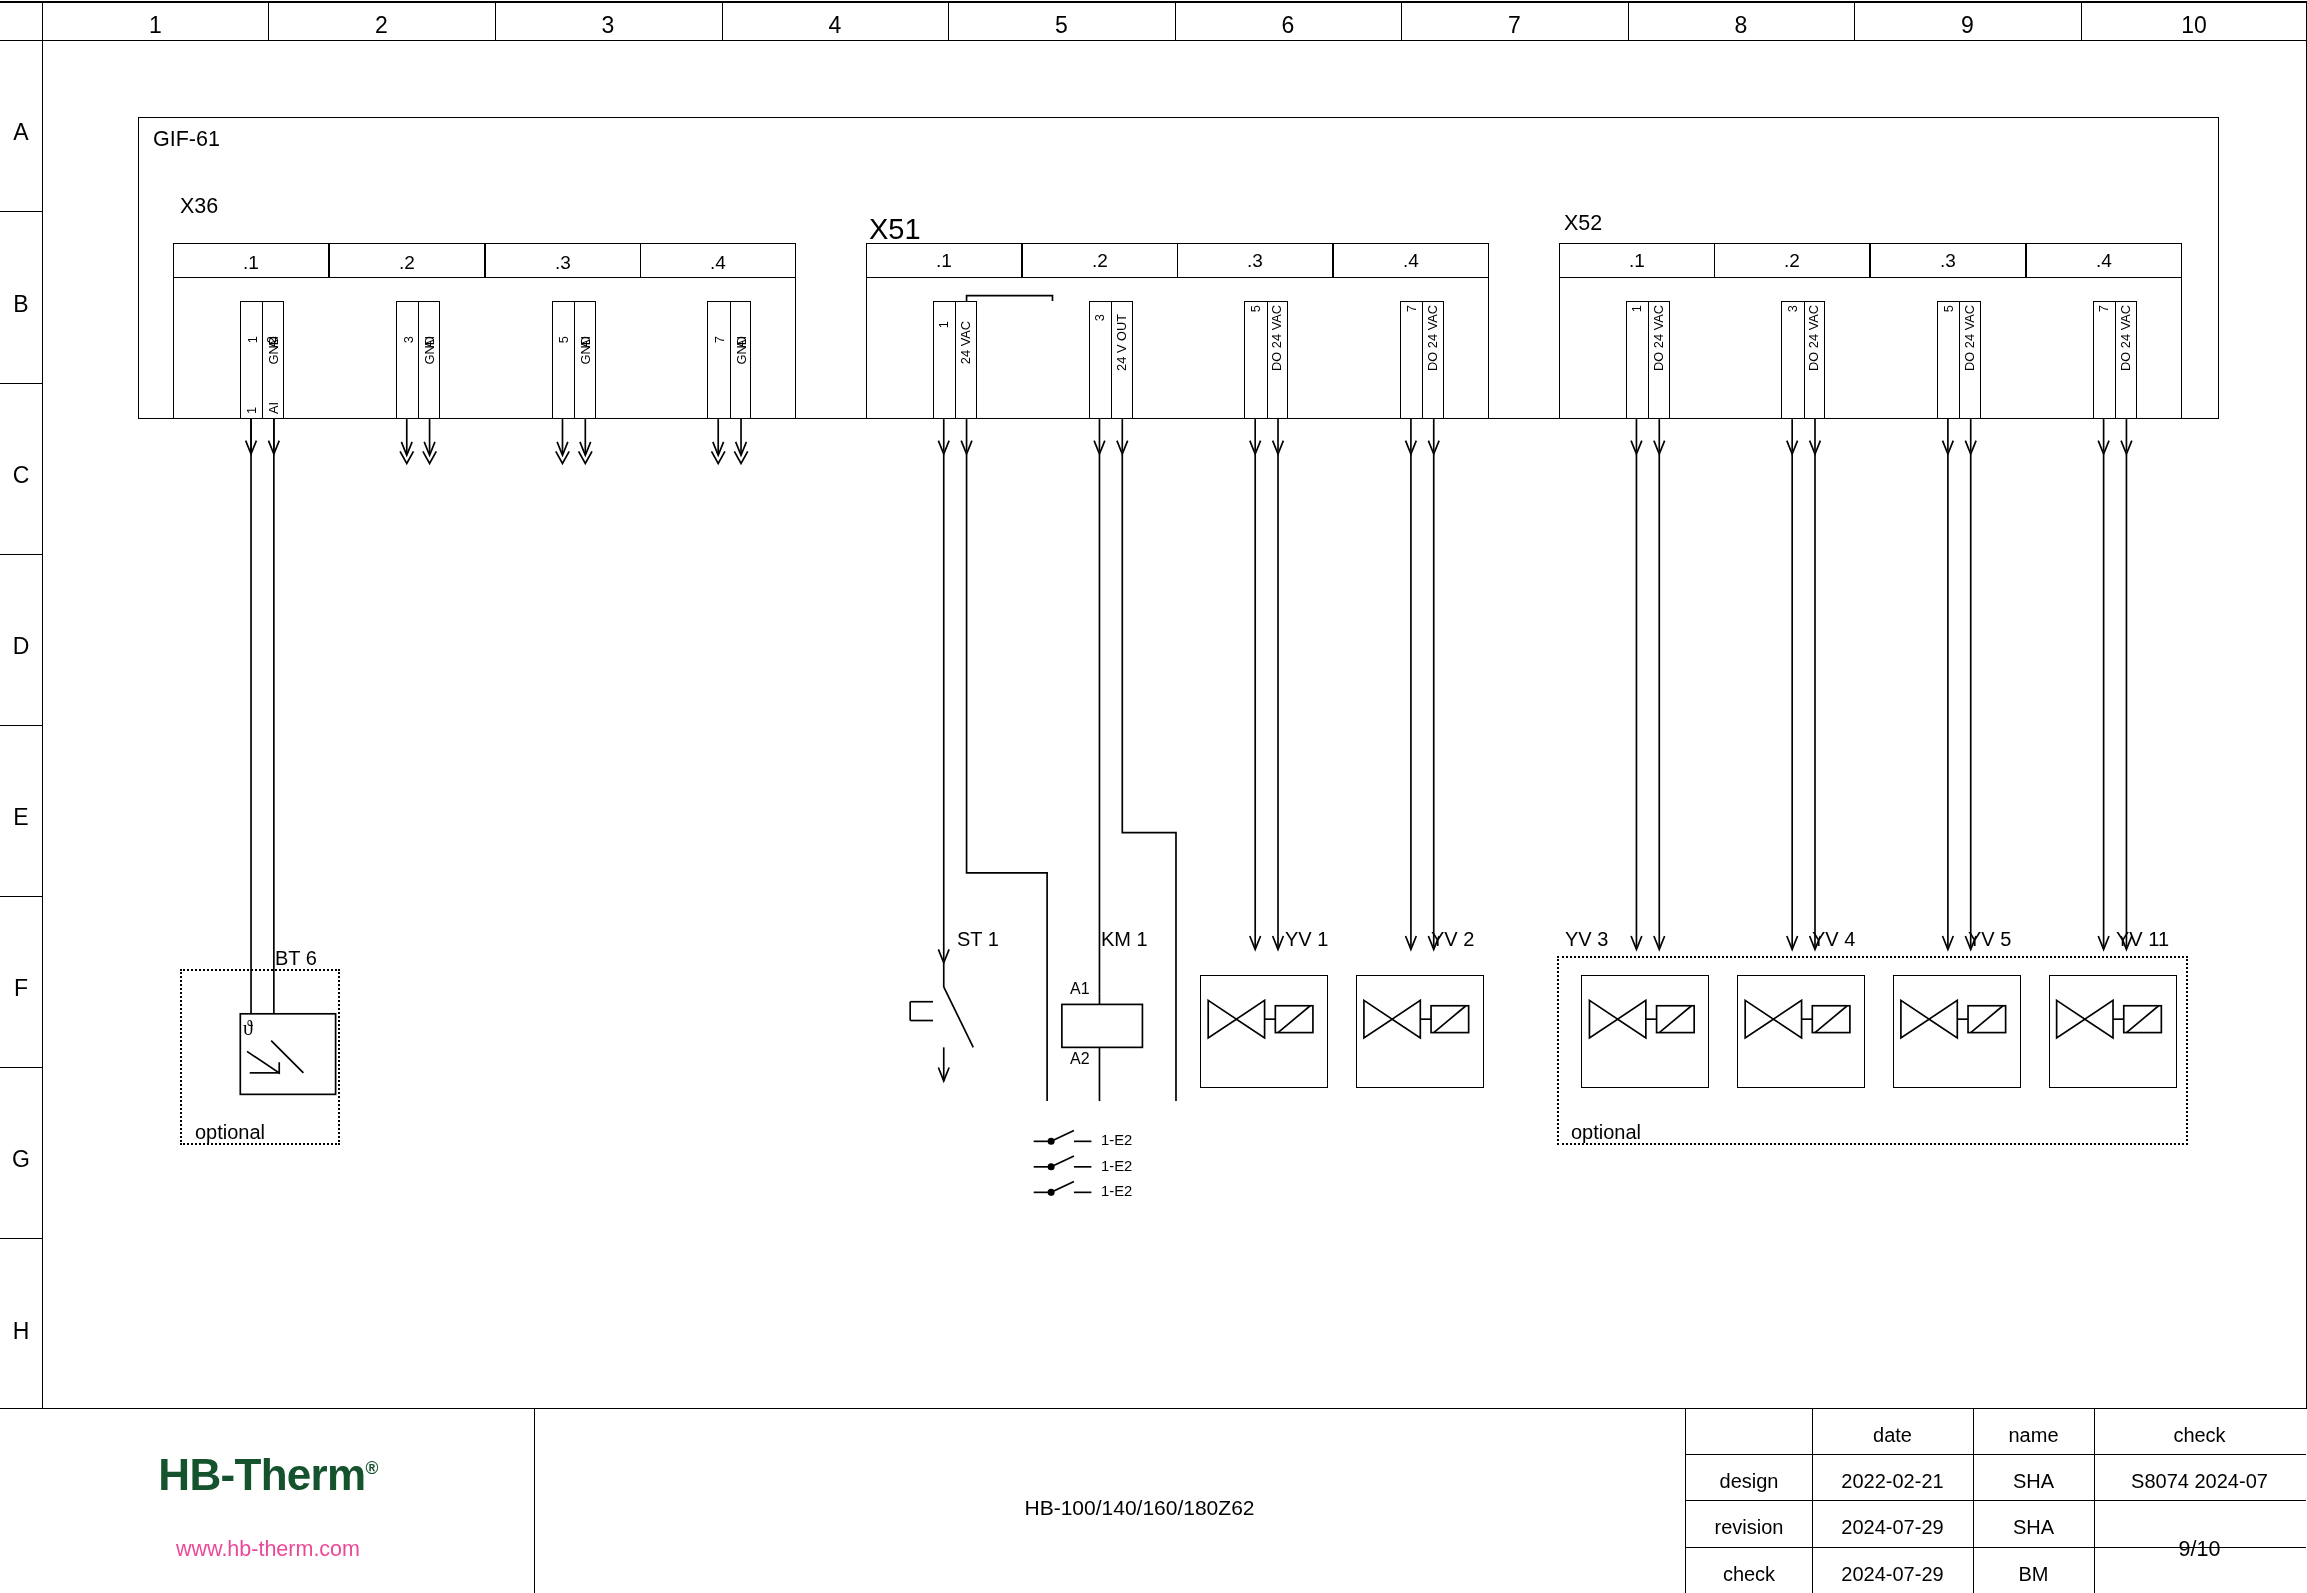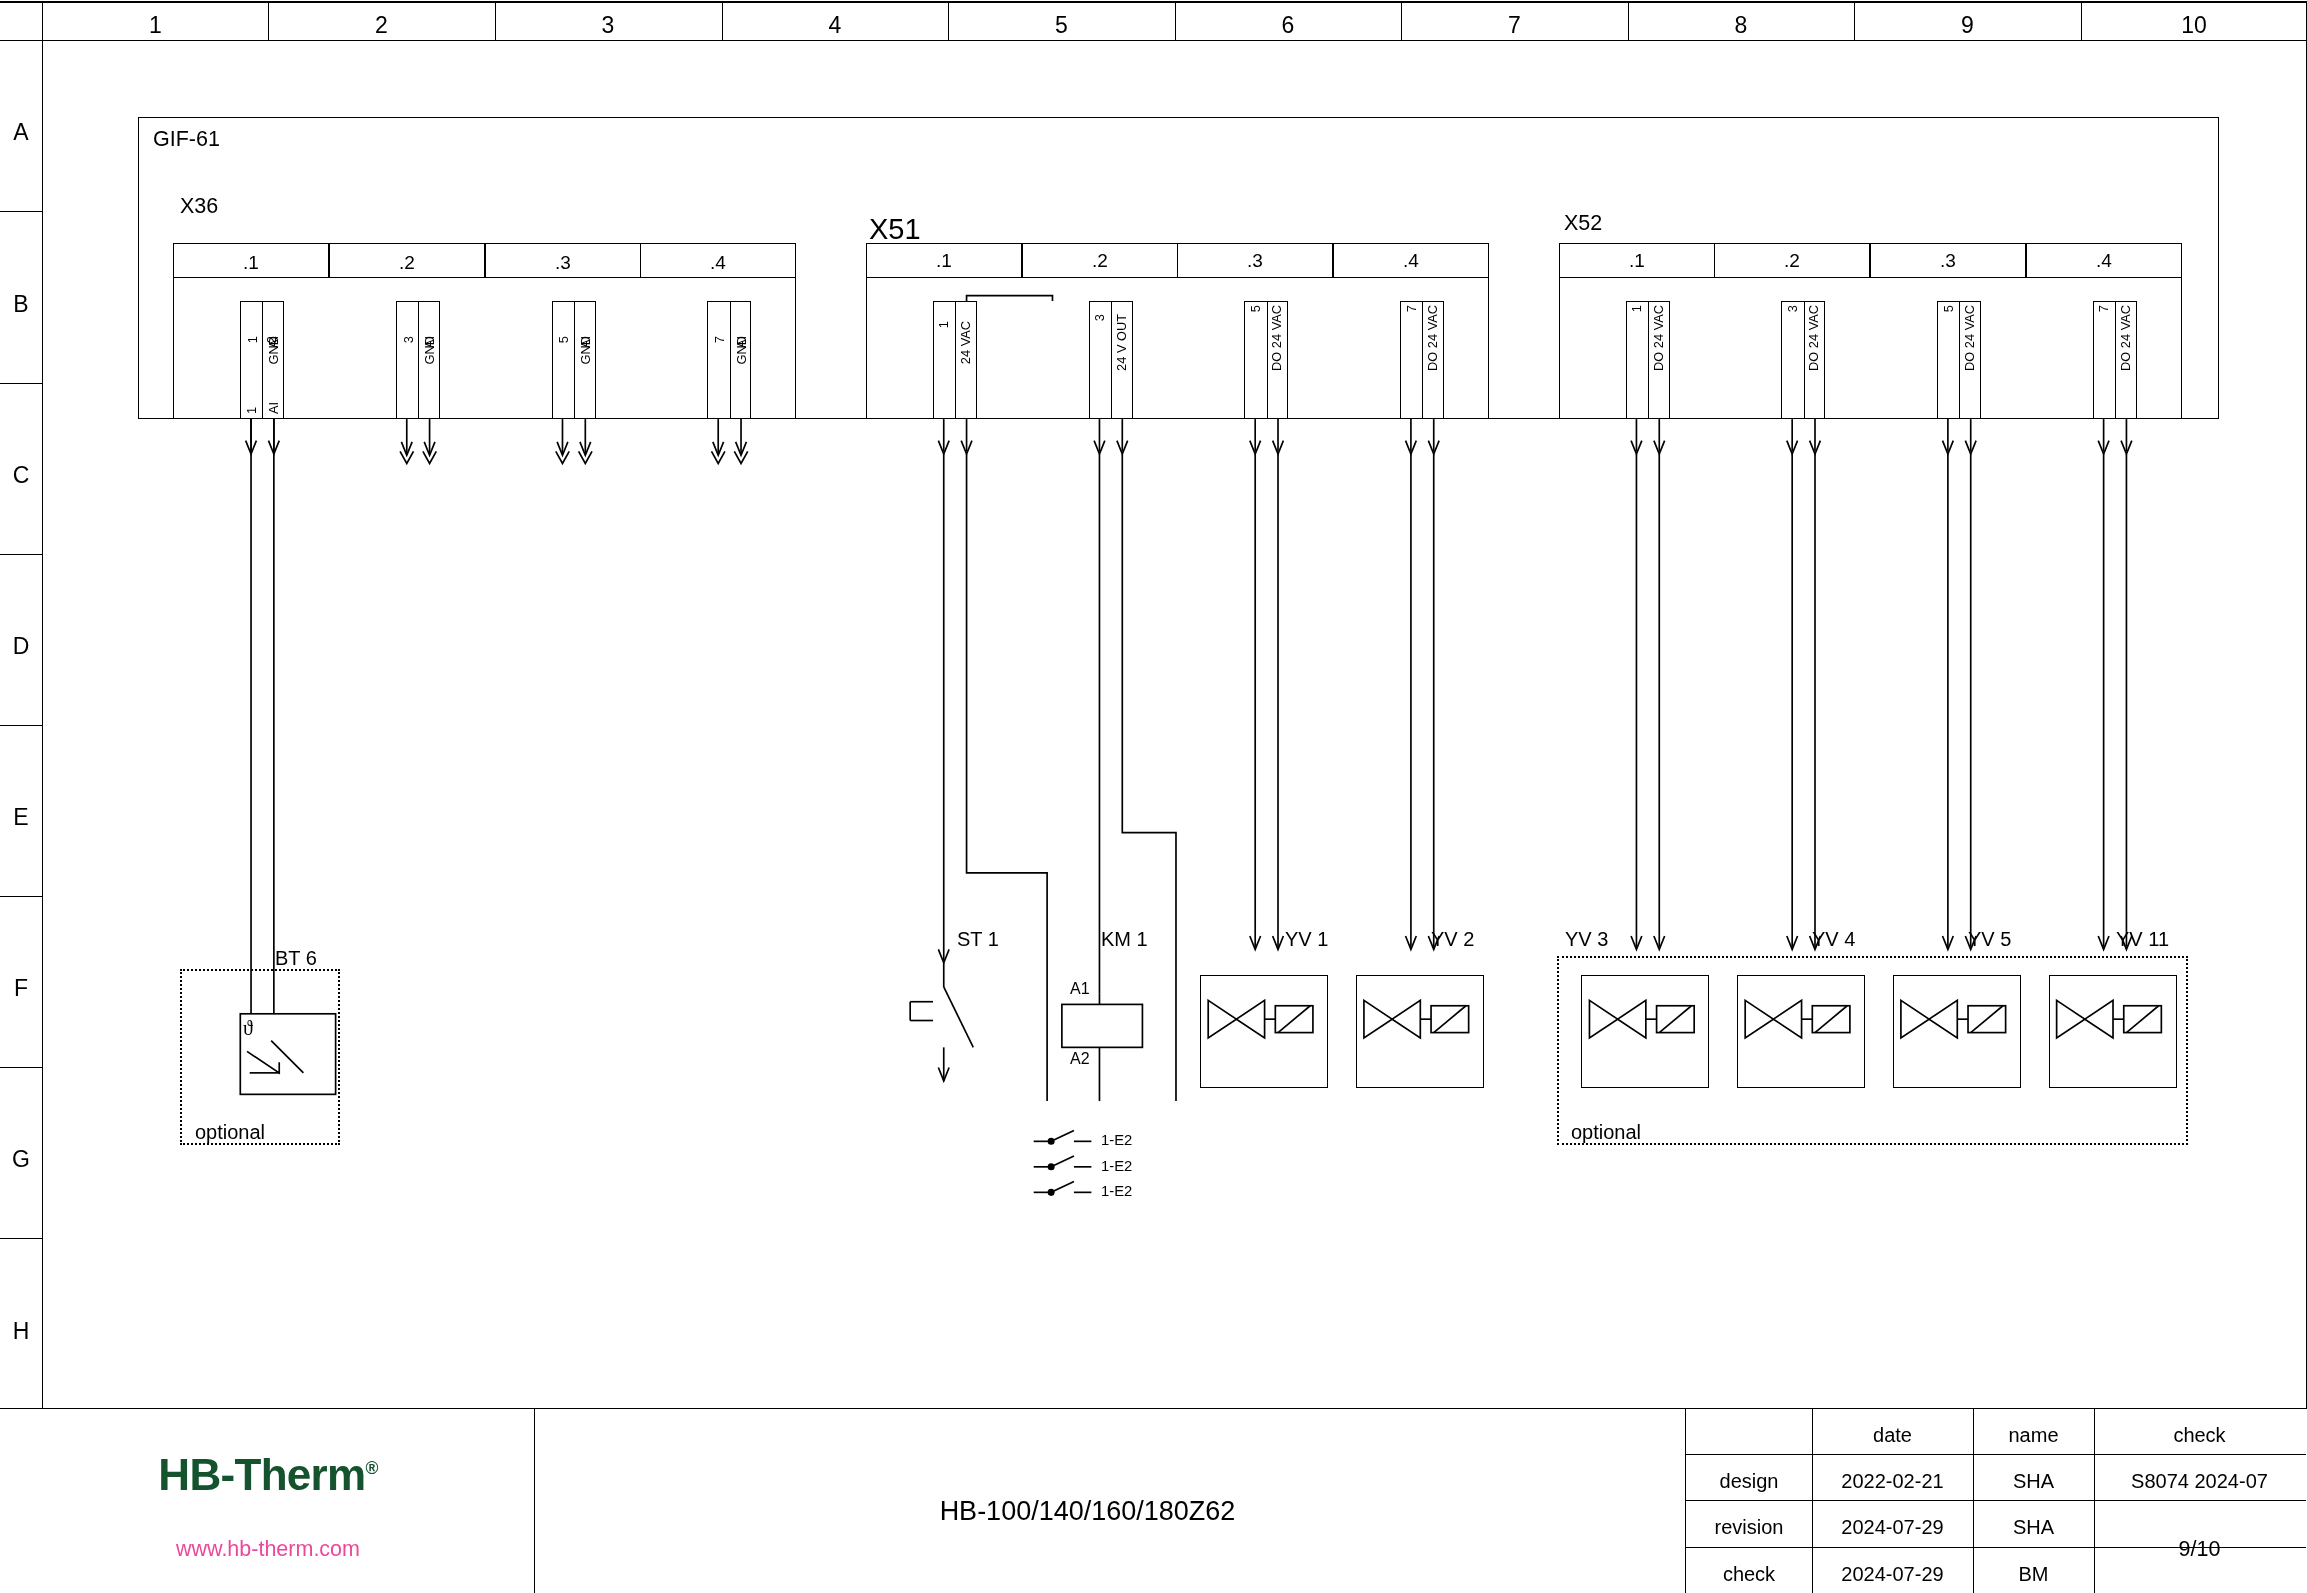--- a/index.html
+++ b/index.html
@@ -390,21 +390,21 @@
   <div class="lbl-sm" style="left:1101px;top:1184px;font-size:14.8px;">1-E2</div>
 
   <div class="ln vline" style="left:534px;top:1408px;height:185px;"></div>
   <div class="ln vline" style="left:1685px;top:1408px;height:185px;"></div>
 
   <div class="center" style="left:60px;top:1450px;width:416px;font-size:44px;font-weight:bold;color:#14532d;letter-spacing:-0.7px;">
     <span>HB-Therm</span><span style="font-size:17.5px;vertical-align:super;">®</span>
   </div>
   <div class="center" style="left:60px;top:1537px;width:416px;font-size:21.5px;color:#ec4899;">www.hb-therm.com</div>
 
-  <div class="center" style="left:517px;top:1496px;width:1141px;font-size:27px;">HB-100/140/160/180Z62</div>
+  <div class="center" style="left:569px;top:1496px;width:1141px;font-size:21px;">HB-100/140/160/180Z62</div>
 
   <div class="ln hline" style="left:1685px;top:1454px;width:621px;"></div>
   <div class="ln hline" style="left:1685px;top:1500px;width:621px;"></div>
   <div class="ln hline" style="left:1685px;top:1547px;width:621px;"></div>
   <div class="ln vline" style="left:1812px;top:1408px;height:185px;"></div>
   <div class="ln vline" style="left:1973px;top:1408px;height:185px;"></div>
   <div class="ln vline" style="left:2094px;top:1408px;height:185px;"></div>
 
   <div class="center" style="left:1812px;top:1424px;width:161px;font-size:20px;">date</div>
   <div class="center" style="left:1973px;top:1424px;width:121px;font-size:20px;">name</div>

